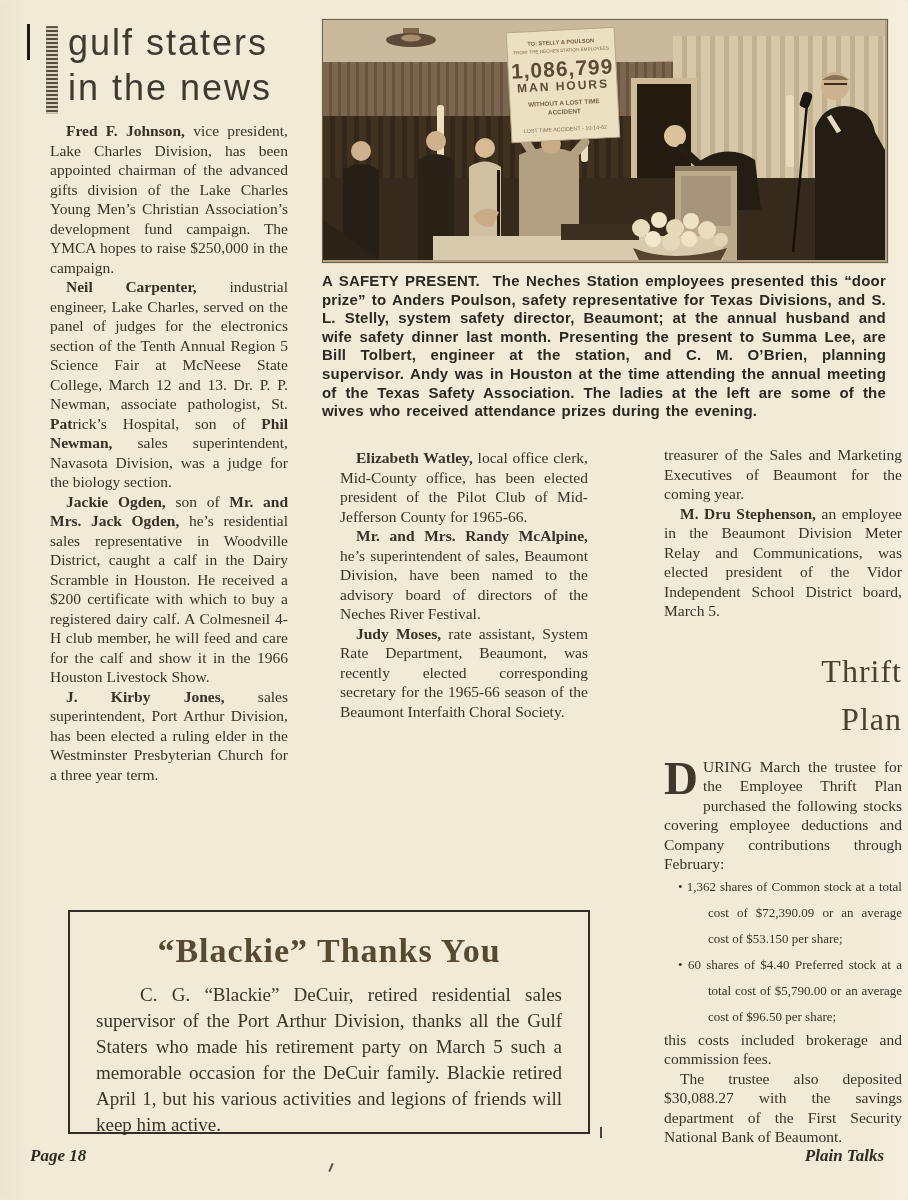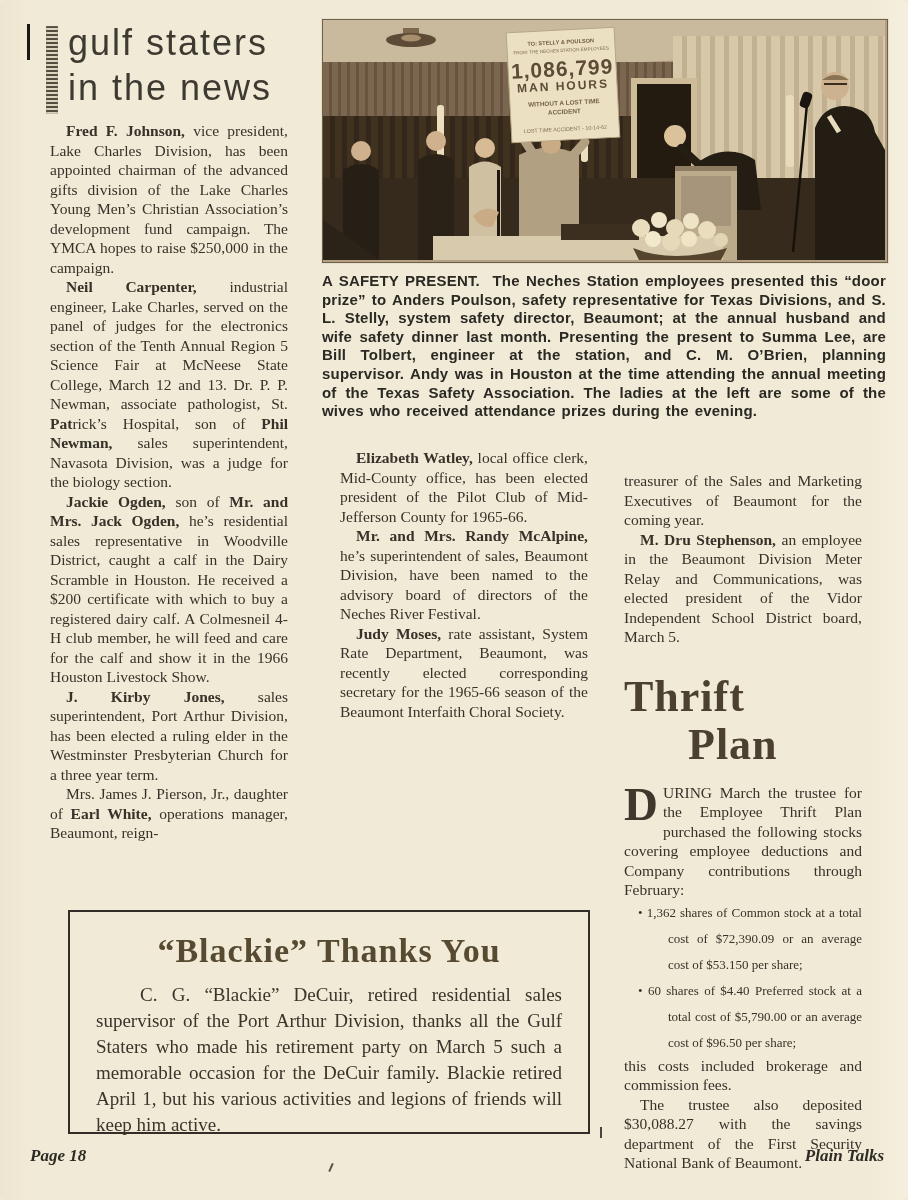--- a/index.html
+++ b/index.html
@@ -16,32 +16,32 @@
            font-size:36px;line-height:45px;font-weight:400;letter-spacing:2px;
            color:#3d3a31;}
   
   .col{position:absolute;}
   .col p{margin:0;font-size:15.5px;line-height:19.5px;text-align:justify;
          text-indent:16px;}
   .col p.cont{text-indent:0;}
   b{font-weight:bold;}
   #left-col{left:50px;top:121px;width:238px;}
   #mid-col{left:340px;top:448px;width:248px;}
-  #right-col{left:624px;top:445px;width:238px;margin-top:26px;}
+  #right-col{left:664px;top:445px;width:238px;}
   
   .photo{position:absolute;left:322px;top:19px;width:564px;height:242px;
          background:#b4a183;border:1px solid #6e604b;box-shadow:0 0 0 1px #e7dfc9;}
   
   .caption{position:absolute;left:322px;top:272px;width:564px;
            font-family:"Liberation Sans",sans-serif;font-weight:bold;
            font-size:15px;line-height:18.6px;text-align:justify;color:#2a2924;
            letter-spacing:0.2px;word-spacing:1.5px;}
   
-  .thrift-head{margin:26px 0 14px 0;font-size:44px;line-height:48px;
-               font-weight:bold;color:#4c4130;letter-spacing:1px;}
+  .thrift-head{margin:26px 0 14px 0;font-size:32px;line-height:48px;
+               font-weight:normal;color:#4c4130;letter-spacing:1px;text-align:right;}
   .thrift-head .l2{padding-left:64px;}
   .dropcap{float:left;font-size:47px;line-height:37px;font-weight:bold;
            color:#3f392d;margin:3px 5px 0 0;}
   ul.stocks{margin:0;padding:0;list-style:none;}
   ul.stocks li{font-size:13px;line-height:26px;text-align:justify;
                padding-left:44px;text-indent:-30px;}
   ul.stocks li::before{content:"• ";}
   
   .bbox{position:absolute;left:57px;top:910px;width:466px;height:180px;
         border:2px solid #322d26;padding:16px 26px 24px 26px;background:transparent;margin-left:11px;}
@@ -75,21 +75,20 @@
       <div>gulf staters</div>
       <div>in the news</div>
     </div>
   </div>
 
   <div class="col" id="left-col">
     <p><b>Fred F. Johnson,</b> vice president, Lake Charles Division, has been appointed chairman of the advanced gifts division of the Lake Charles Young Men’s Christian Association’s development fund campaign. The YMCA hopes to raise $250,000 in the campaign.</p>
     <p><b>Neil Carpenter,</b> industrial engineer, Lake Charles, served on the panel of judges for the electronics section of the Tenth Annual Region 5 Science Fair at McNeese State College, March 12 and 13. Dr. P. P. Newman, associate pathologist, St. <b>Pat</b>rick’s Hospital, son of <b>Phil Newman,</b> sales superintendent, Navasota Division, was a judge for the biology section.</p>
     <p><b>Jackie Ogden,</b> son of <b>Mr. and Mrs. Jack Ogden,</b> he’s residential sales representative in Woodville District, caught a calf in the Dairy Scramble in Houston. He received a $200 certificate with which to buy a registered dairy calf. A Colmesneil 4-H club member, he will feed and care for the calf and show it in the 1966 Houston Livestock Show.</p>
     <p><b>J. Kirby Jones,</b> sales superintendent, Port Arthur Division, has been elected a ruling elder in the Westminster Presbyterian Church for a three year term.</p>
-    <p>Mrs. James J. Pierson, Jr., daughter of <b>Earl White,</b> operations manager, Beaumont, reign-</p>
   </div>
 
   <div class="photo">
     <svg width="562" height="240" viewBox="0 0 562 240" xmlns="http://www.w3.org/2000/svg">
       <defs>
         <pattern id="slats" width="9" height="12" patternUnits="userSpaceOnUse">
           <rect width="9" height="12" fill="#7b6750"></rect>
             <rect x="6" width="3" height="12" fill="#685441"></rect>
         </pattern>
         <pattern id="folds" width="14" height="20" patternUnits="userSpaceOnUse">

